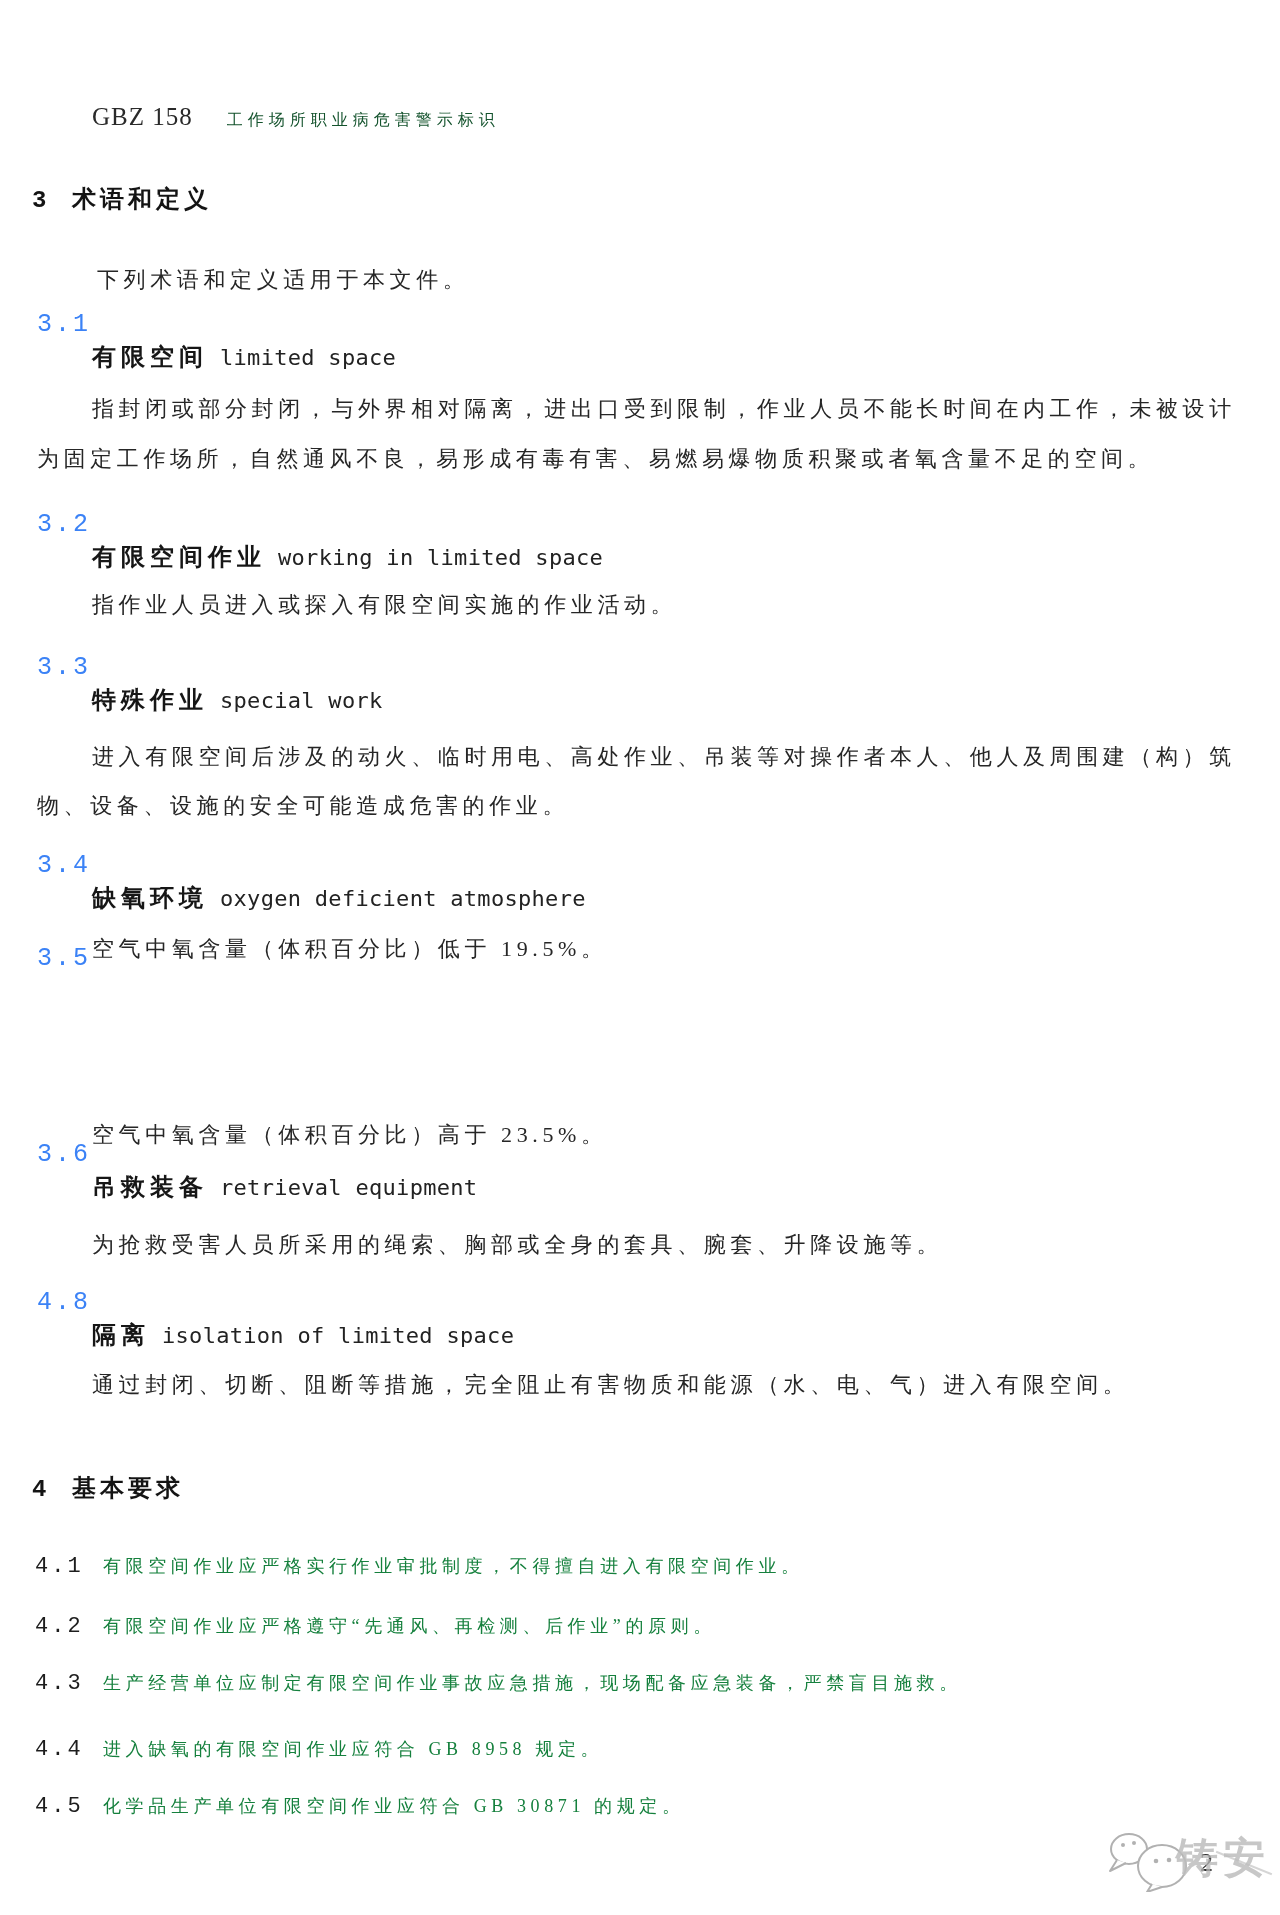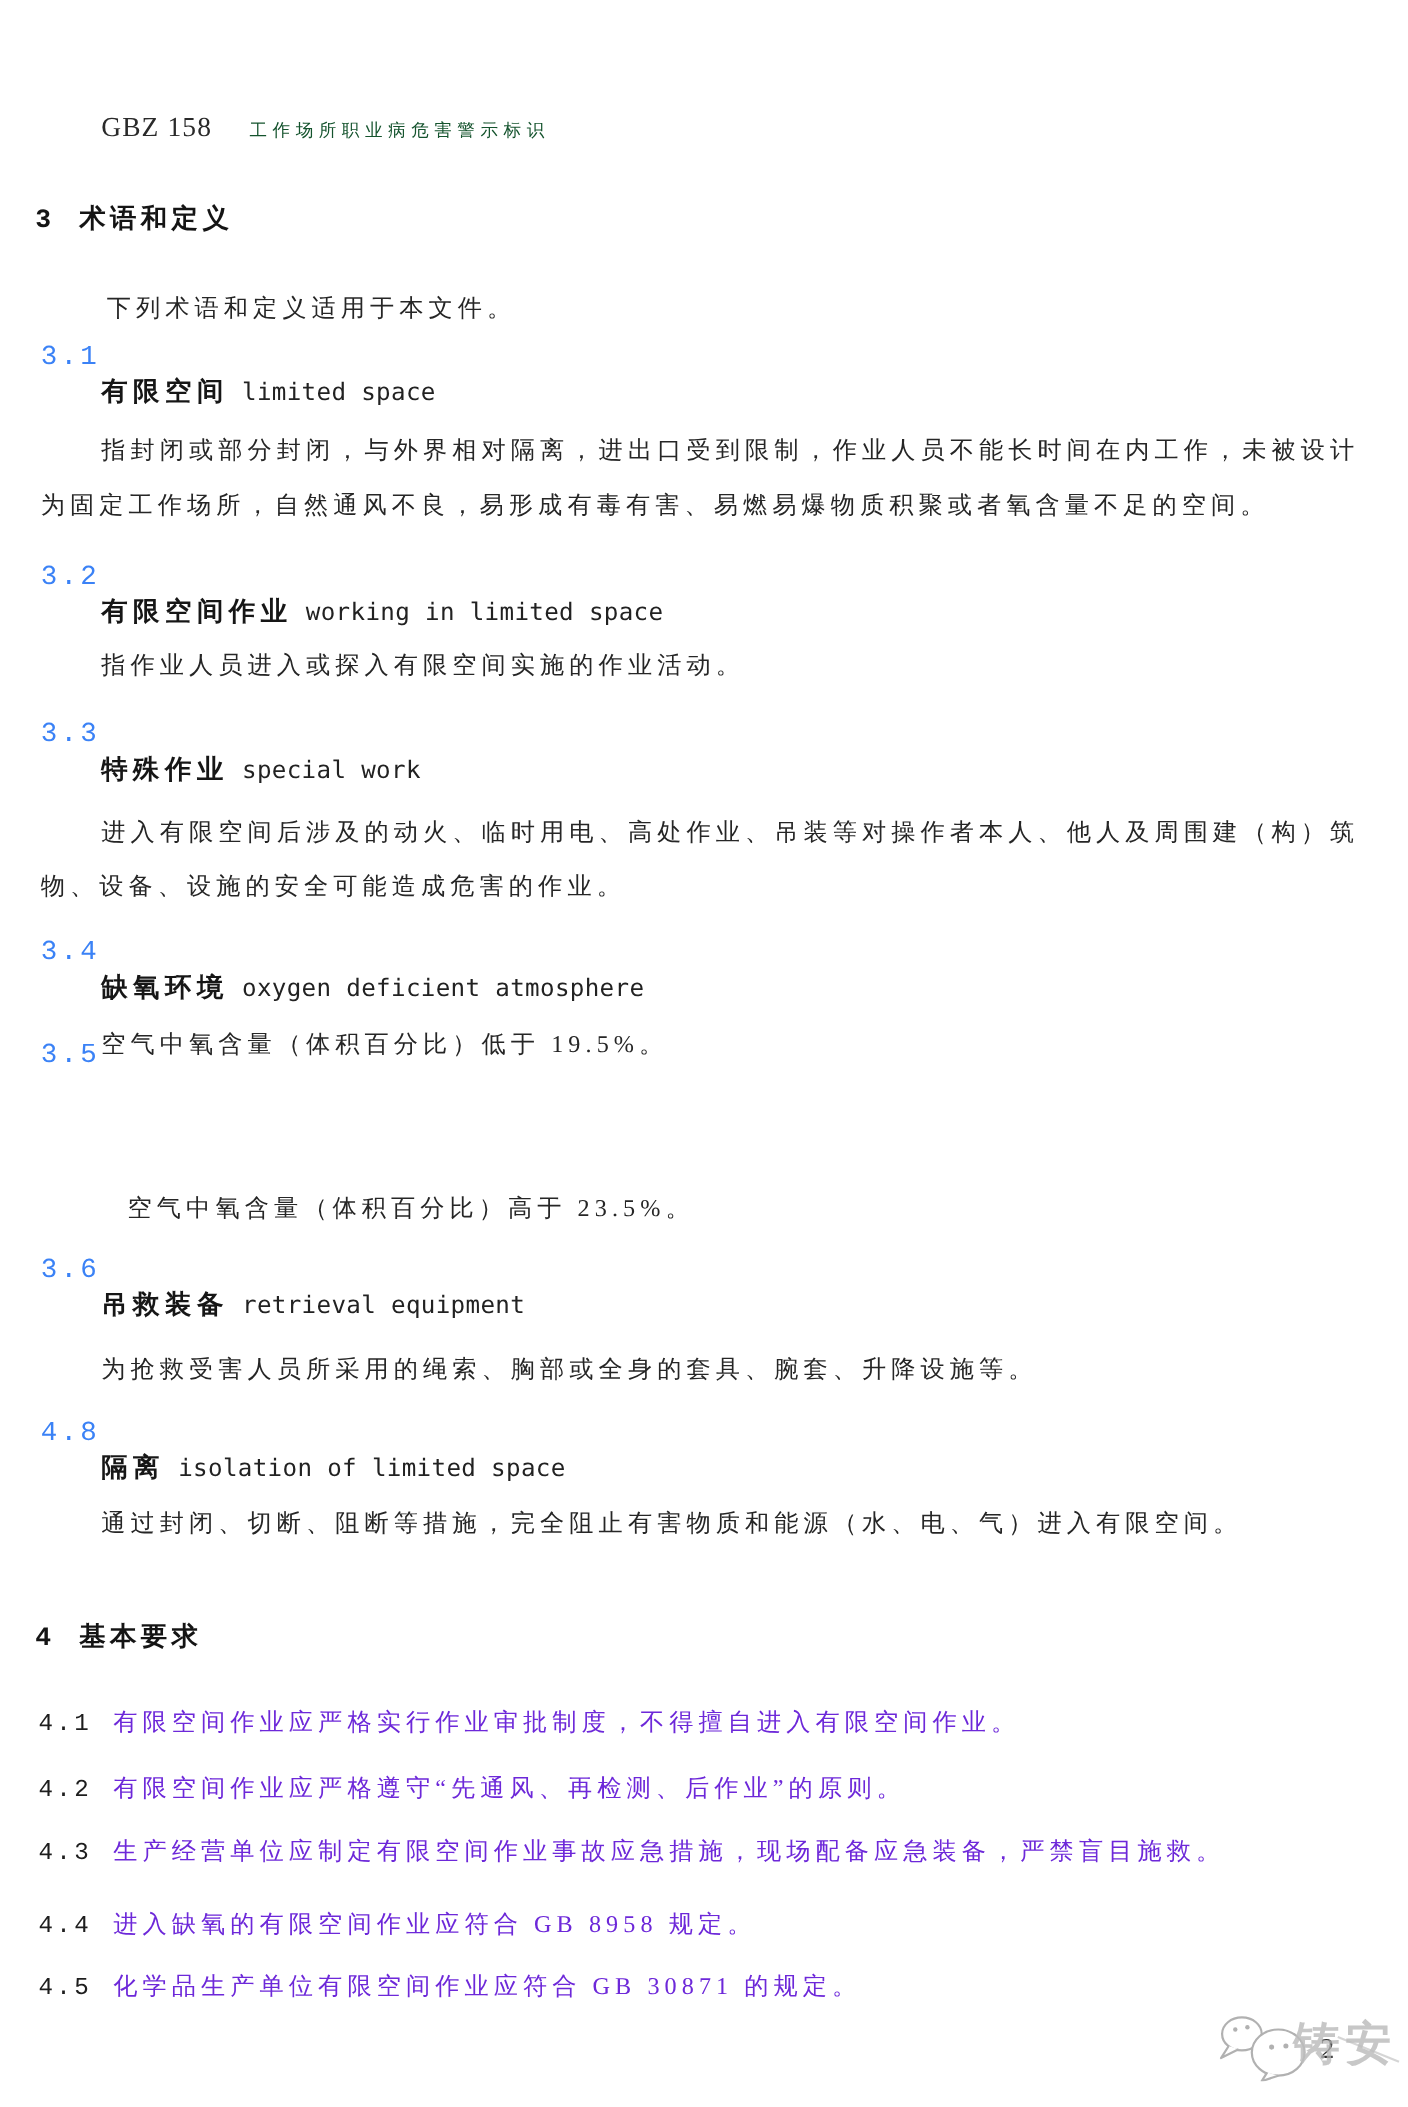--- a/index.html
+++ b/index.html
@@ -21,21 +21,21 @@
   
   .body{font-size:22px;letter-spacing:4.6px;color:#262626;}
   
   .term .tcn{font-size:24px;font-weight:bold;letter-spacing:5px;color:#161616;}
   .term .ten{font-family:"DejaVu Sans Mono",monospace;font-size:22px;letter-spacing:0.3px;margin-left:12px;color:#222;}
   
   .ref .latin{font-size:25px;letter-spacing:1px;color:#2a2a2a;margin-top:35px;}
   .ref .refcjk{font-size:16px;letter-spacing:5px;margin-left:34px;color:#14532d;}
   
   .item .inum{font-family:"Liberation Mono",monospace;font-size:22px;letter-spacing:3px;display:inline-block;width:68px;color:#1d1d1d;}
-  .item .itext{font-size:22px;letter-spacing:4.6px;color:#6d28d9;}
+  .item .itext{font-size:18px;letter-spacing:4.6px;color:#15803d;}
   
   .pagenum{position:absolute;left:1200px;top:1848px;font-size:26px;color:#2e2e2e;z-index:1;}
   .watermark{position:absolute;left:1102px;top:1826px;width:178px;height:72px;z-index:2;opacity:.9;}
   .wm-text{position:absolute;left:74px;top:4px;font-size:42px;font-weight:bold;letter-spacing:5px;color:#b7b7b7;opacity:.85;}
   .wm-swoosh{position:absolute;left:112px;top:36px;width:60px;height:2px;background:#bdbdbd;transform:rotate(22deg);opacity:.7;}
   .wm-bubbles{position:absolute;left:0;top:2px;}
 </style>
 </head>
 <body>
 
@@ -71,21 +71,21 @@
   <div class="line body" style="top:742px;left:92px;">进入有限空间后涉及的动火、临时用电、高处作业、吊装等对操作者本人、他人及周围建（构）筑</div>
   <div class="line body" style="top:791px;left:37px;">物、设备、设施的安全可能造成危害的作业。</div>
 
   <div class="line num" style="top:851px;left:37px;">3.4</div>
   <div class="line term" style="top:883px;left:92px;text-align:center;">
     <span class="tcn">缺氧环境</span><span class="ten">oxygen deficient atmosphere</span>
   </div>
   <div class="line body" style="top:934px;left:92px;">空气中氧含量（体积百分比）低于 19.5%。</div>
 
   <div class="line num" style="top:944px;left:37px;">3.5</div>
-  <div class="line body" style="top:1083px;left:92px;margin-left:24px;">空气中氧含量（体积百分比）高于 23.5%。</div>
+  <div class="line body" style="top:1120px;left:92px;">空气中氧含量（体积百分比）高于 23.5%。</div>
 
   <div class="line num" style="top:1140px;left:37px;">3.6</div>
   <div class="line term" style="top:1172px;left:92px;">
     <span class="tcn">吊救装备</span><span class="ten">retrieval equipment</span>
   </div>
   <div class="line body" style="top:1230px;left:92px;">为抢救受害人员所采用的绳索、胸部或全身的套具、腕套、升降设施等。</div>
 
   <div class="line num" style="top:1288px;left:37px;">4.8</div>
   <div class="line term" style="top:1320px;left:92px;">
     <span class="tcn">隔离</span><span class="ten">isolation of limited space</span>

